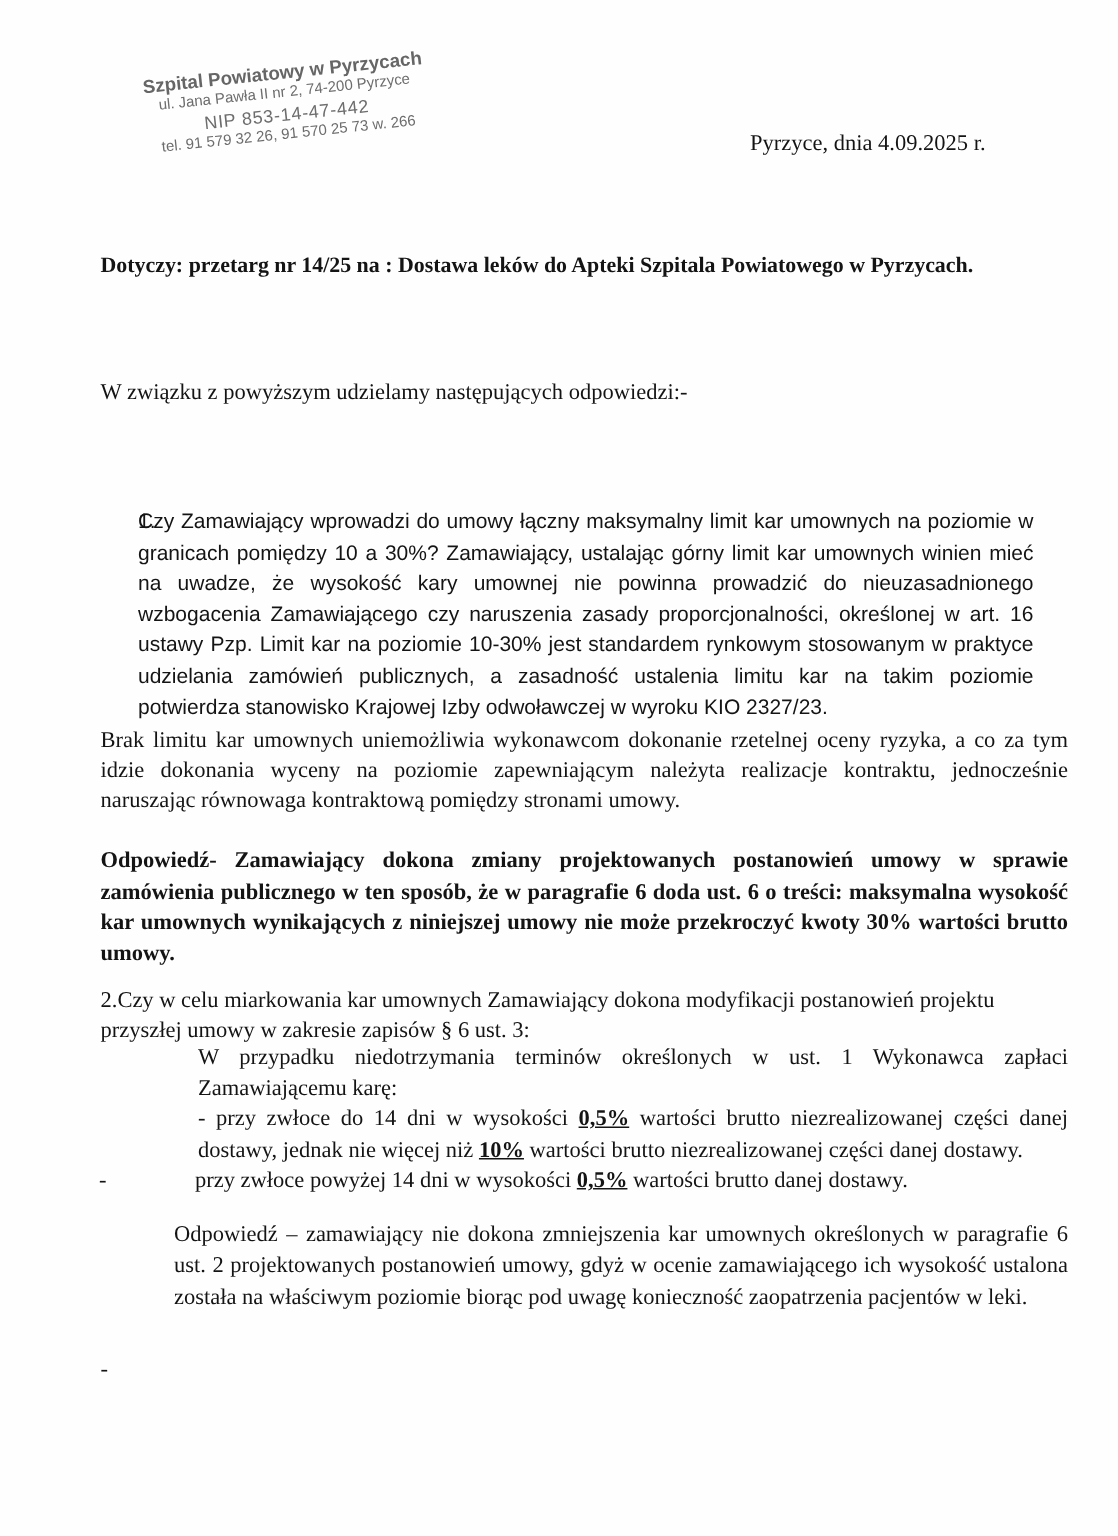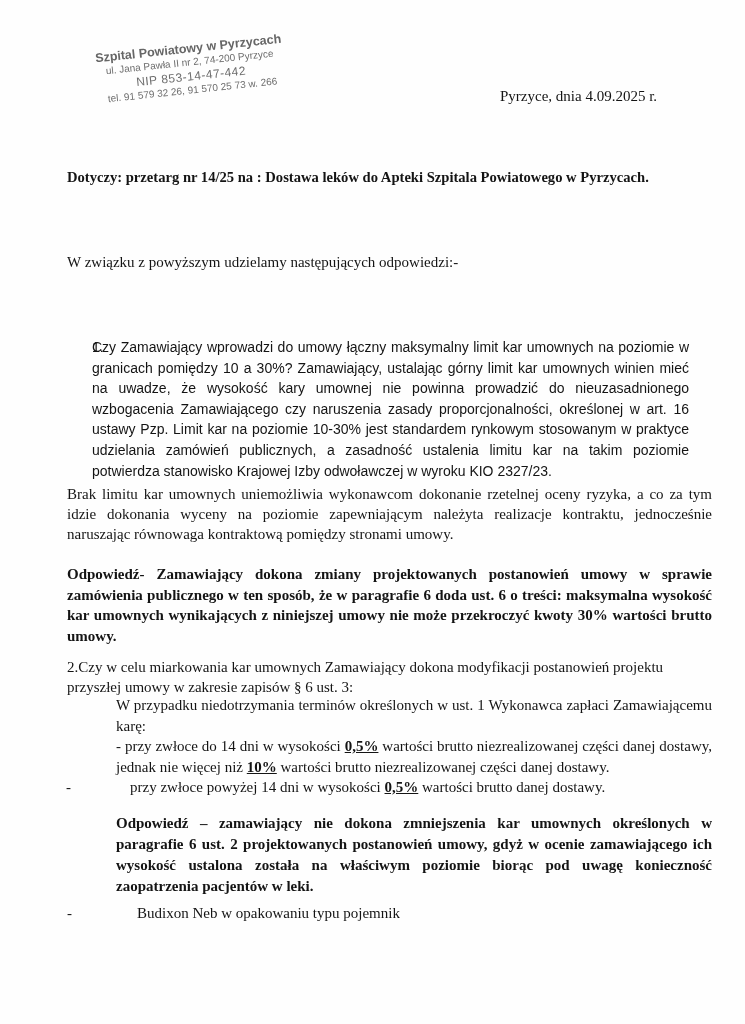--- a/index.html
+++ b/index.html
@@ -46,27 +46,27 @@
       font-size: 15px; line-height: 20.5px; text-align: justify; font-weight: bold;
     }
     .q2 {
       position: absolute; left: 67px; top: 657px; width: 650px;
       font-size: 15px; line-height: 20px;
     }
     .q2-body {
       position: absolute; left: 116px; top: 695px; width: 596px;
       font-size: 15px; line-height: 20.5px;
     }
-    .q2-body .j { text-align: justify; }
+    .q2-body .j { text-align: justify; margin-left: 16px; }
     .q2-body u { font-weight: bold; }
     .dash-row { position: relative; padding-left: 0; }
     .dash-row .dash { position: absolute; left: -50px; }
     .ans2 {
       position: absolute; left: 116px; top: 813px; width: 596px;
-      font-size: 15px; line-height: 21px; text-align: justify; font-weight: bold;
+      font-size: 15px; line-height: 21px; text-align: justify; font-weight: normal;
     }
     .q3 {
       position: absolute; left: 67px; top: 903px; width: 660px;
       font-size: 15px; line-height: 20px;
     }
     .q3 .dash-line { position: relative; padding-left: 50px; }
     .q3 .dash-line .dash { position: absolute; left: 0; }
   </style>
 </head>
 <body>
@@ -104,15 +104,14 @@
     <span class="dash">-</span>
     <span style="padding-left:14px">przy zwłoce powyżej 14 dni w wysokości </span><u>0,5%</u><span> wartości brutto danej dostawy.</span>
   </div>
 </div>
 
 <div class="ans2">Odpowiedź – zamawiający nie dokona zmniejszenia kar umownych określonych w paragrafie 6 ust. 2 projektowanych postanowień umowy, gdyż w ocenie zamawiającego ich wysokość ustalona została na właściwym poziomie biorąc pod uwagę konieczność zaopatrzenia pacjentów  w leki.</div>
 
 <div class="q3">
   <div class="dash-line">
     <span class="dash">-</span>
-    <span style="padding-left:20px">Budixon Neb w opakowaniu typu pojemnik</span>
   </div>
 </div>
 
 </body></html>

